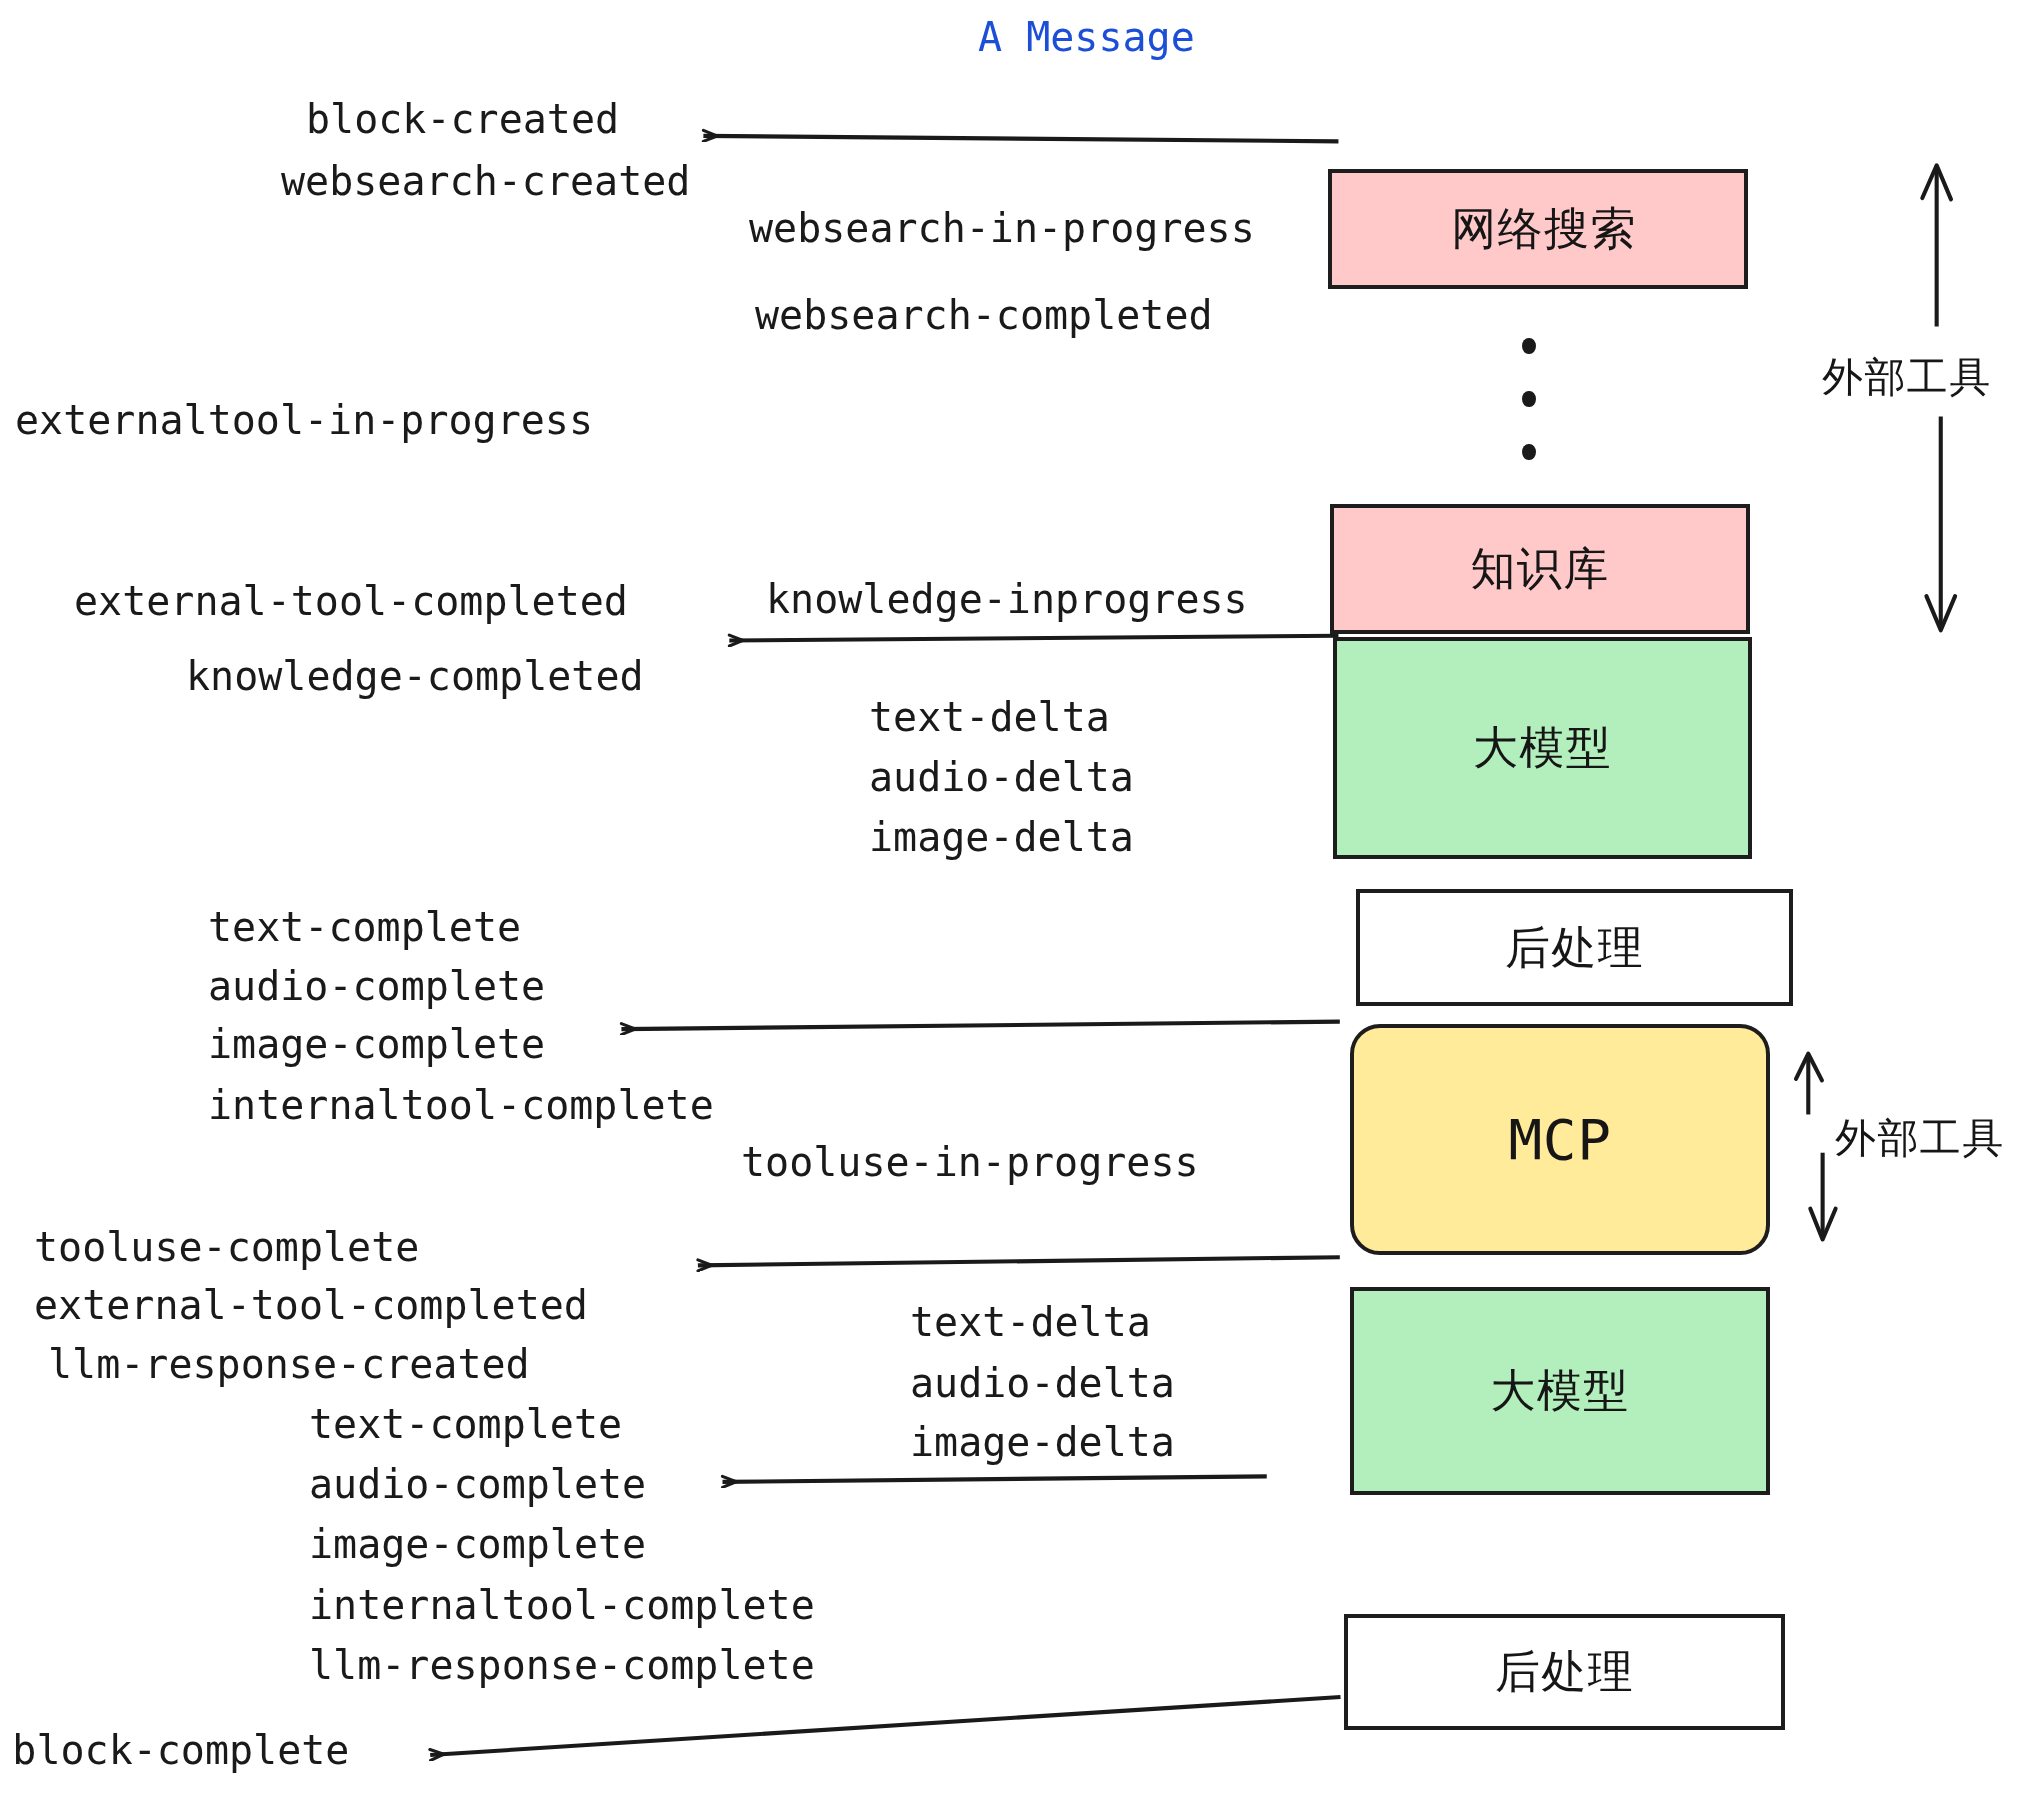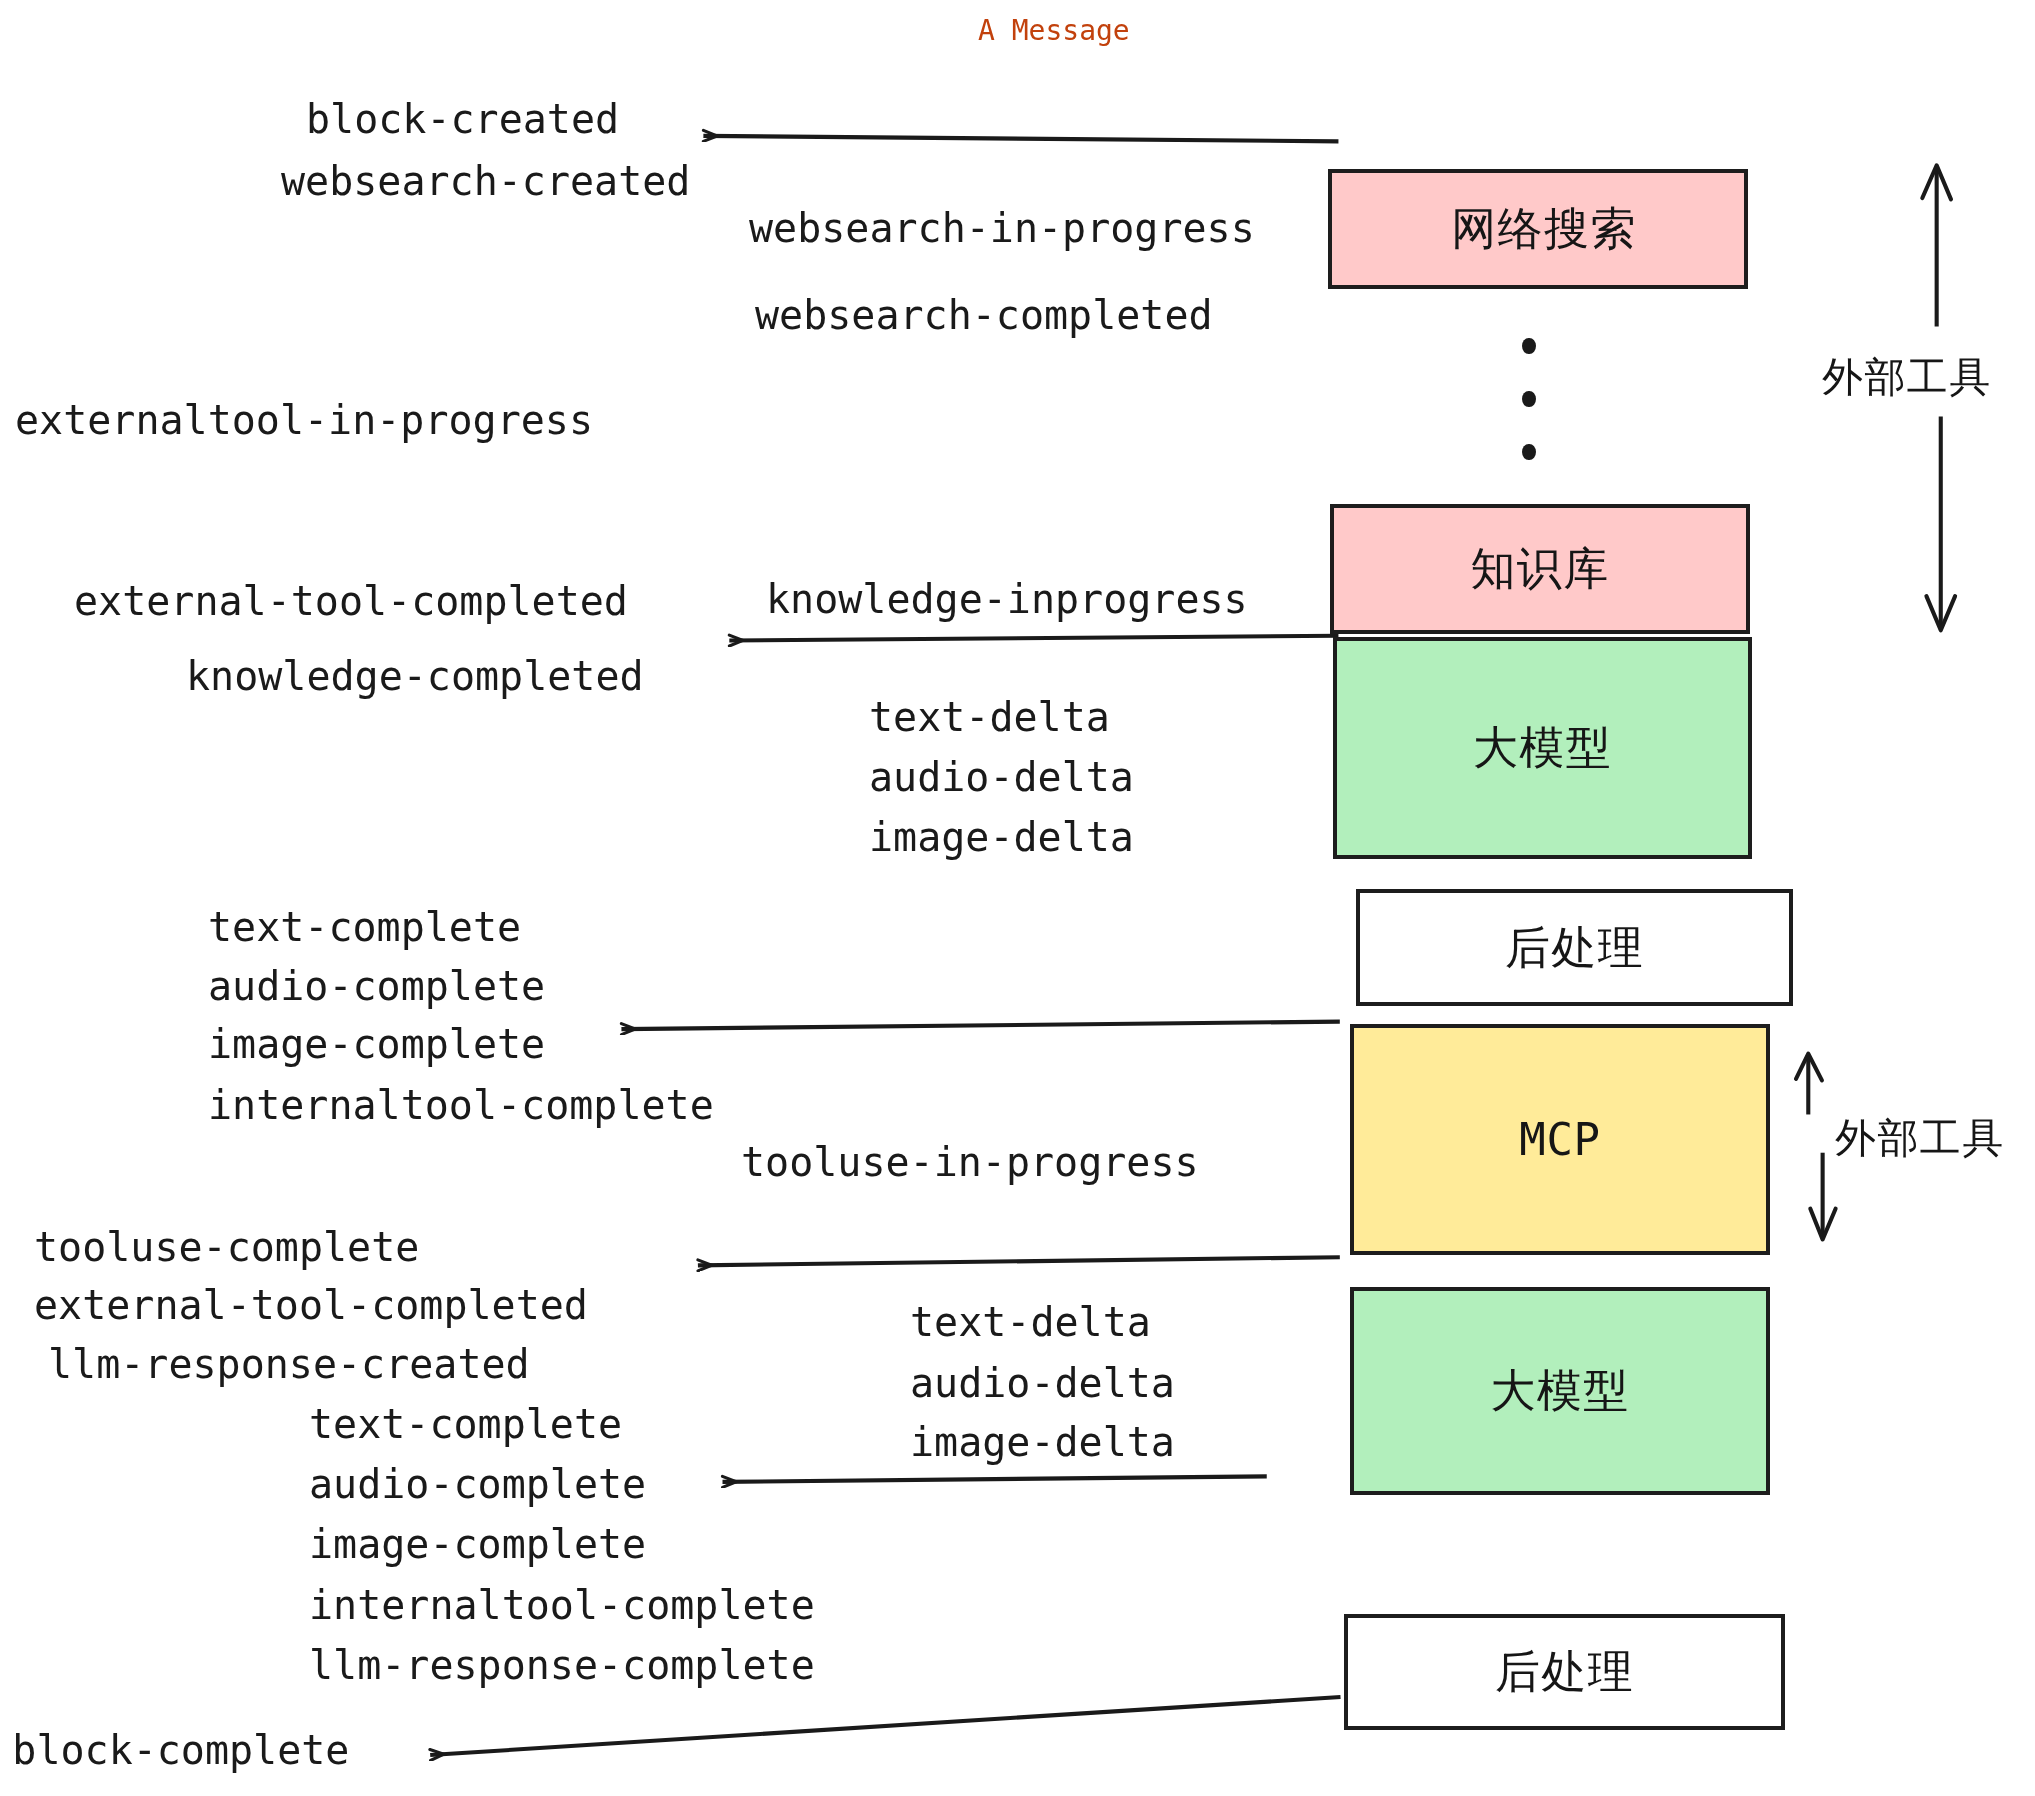--- a/index.html
+++ b/index.html
@@ -24,41 +24,42 @@
     font-size: 40px;
     line-height: 1.0;
     color: #1a1a1a;
     white-space: nowrap;
     letter-spacing: 0px;
   }
   
   #title {
     position: absolute;
     font-family: "DejaVu Sans Mono", "Liberation Mono", monospace;
-    font-size: 28px;
-    color: #c2410c;
+    font-size: 40px;
+    color: #1d4ed8;
     white-space: nowrap;
   }
   
   .node {
     position: absolute;
     box-sizing: border-box;
     border: 4.8px solid #1d1d1d;
     display: flex;
     align-items: center;
     justify-content: center;
     font-family: "DejaVu Sans", "Liberation Sans", sans-serif;
     font-size: 45px;
     color: #161616;
     letter-spacing: 1.4px;
   }
   .node.mono {
     font-family: "DejaVu Sans Mono", "Liberation Mono", monospace;
-    font-size: 44px;
+    font-size: 56px;
     letter-spacing: 0.7px;
+    border-radius: 30px;
   }
   
   .dot {
     position: absolute;
     width: 13.7px;
     height: 16.4px;
     border-radius: 50%;
     background: #1a1a1a;
   }
   

